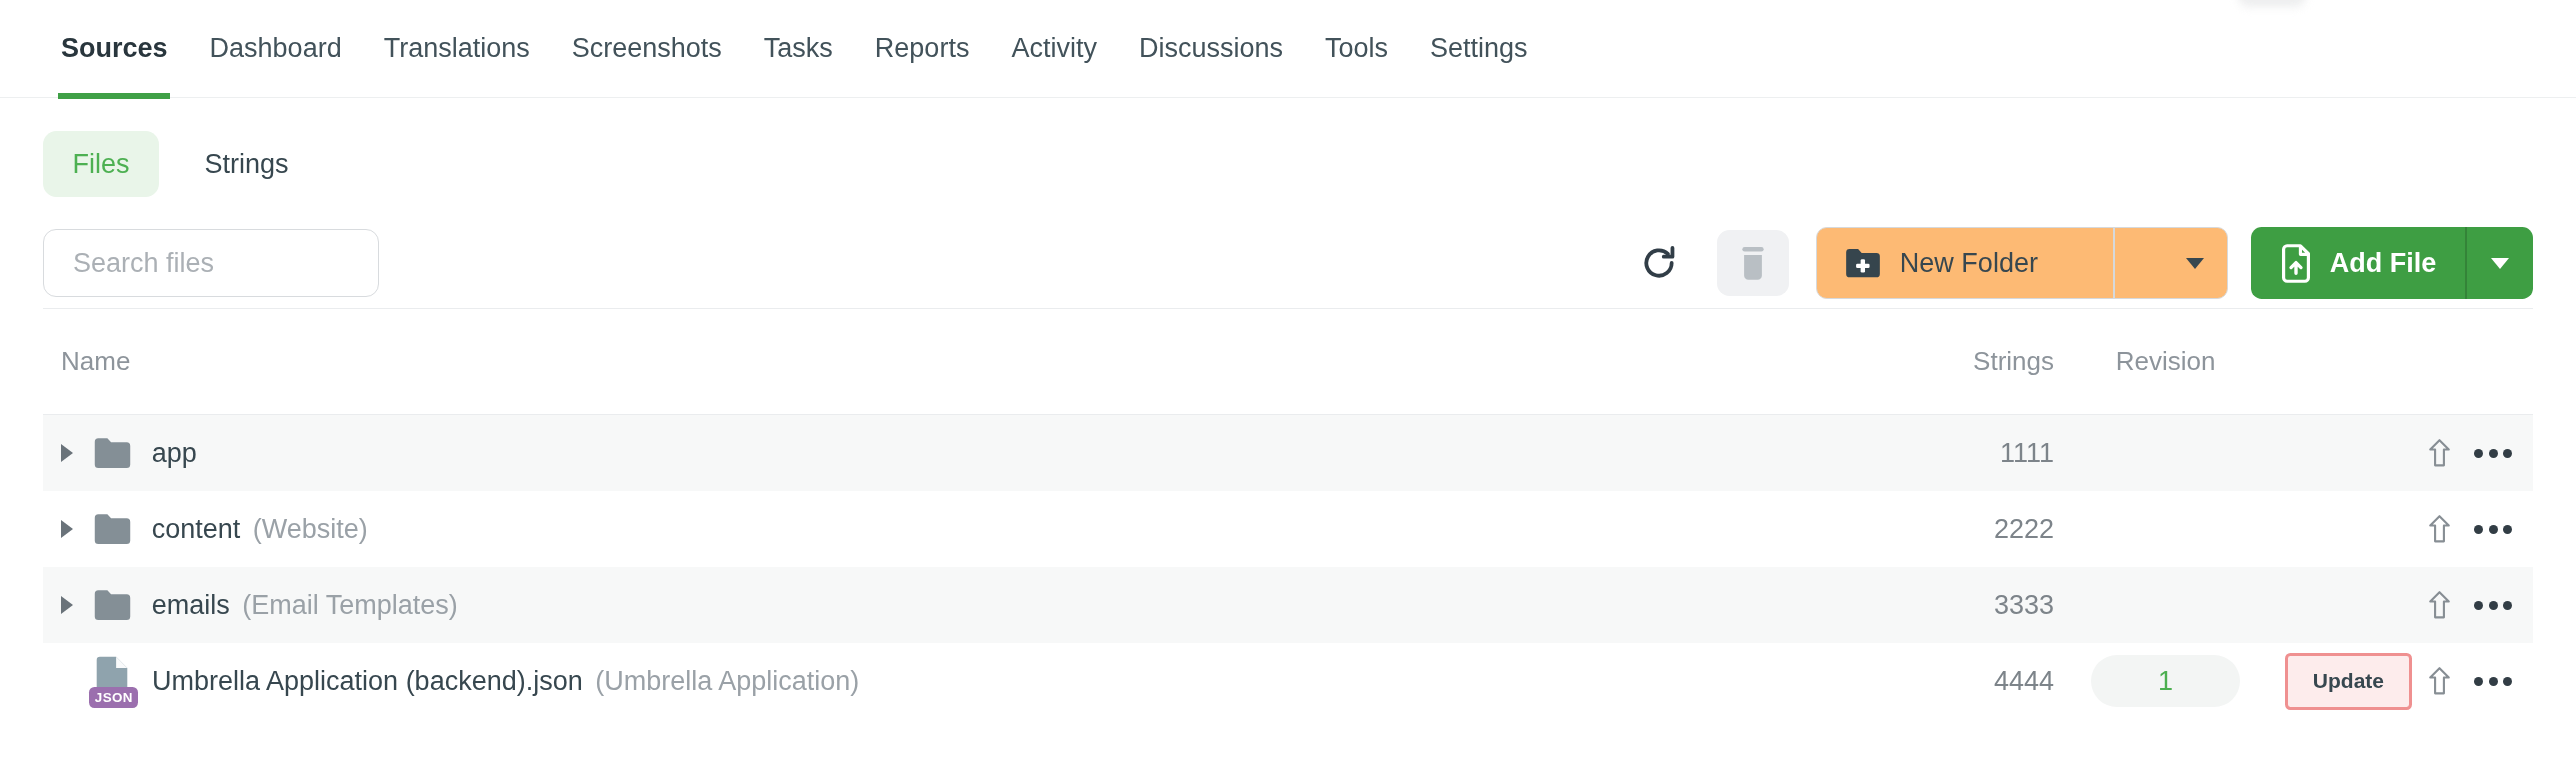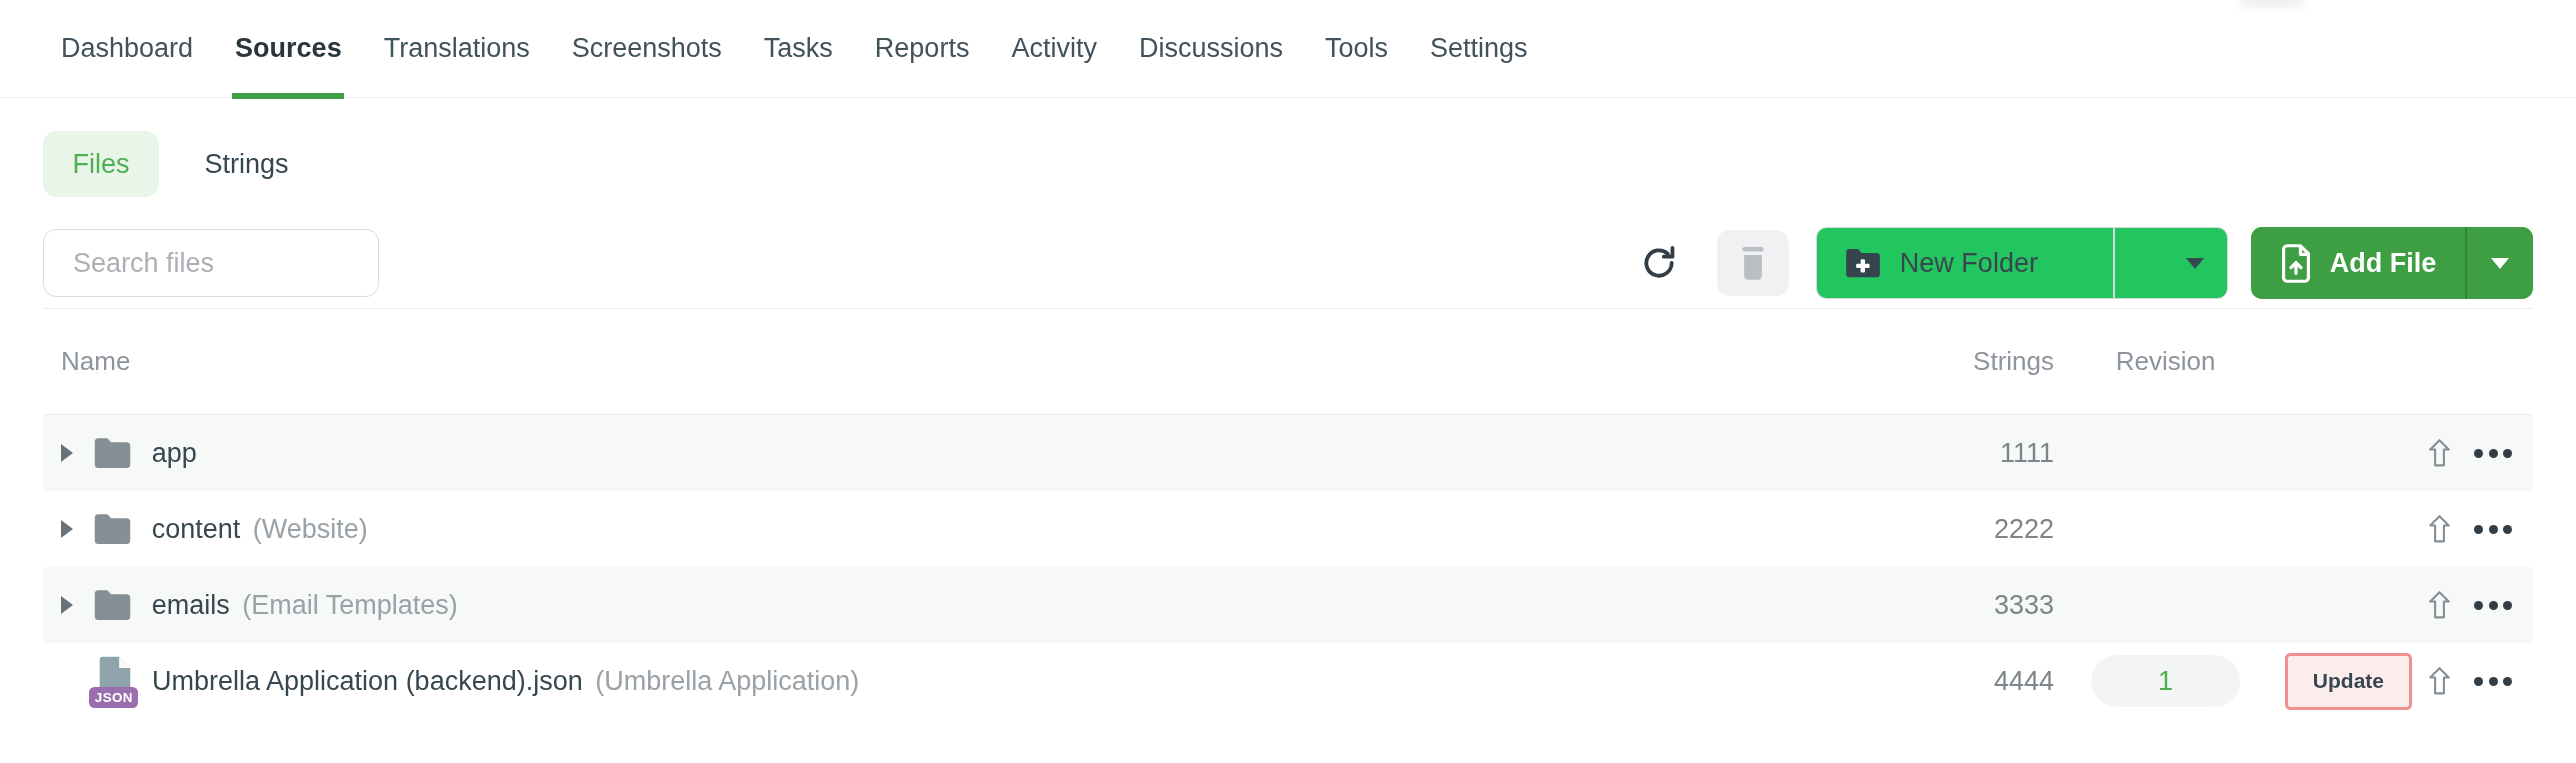--- a/index.html
+++ b/index.html
@@ -31,21 +31,21 @@
     font-family:"Liberation Sans", sans-serif; }
   .search-input::placeholder { color:#abb0b5; }
   .toolbar-right { margin-left:auto; display:flex; align-items:center; }
   .icon-btn { background:none; border:none; cursor:pointer; display:flex;
     align-items:center; justify-content:center; }
   .refresh-btn { margin-right:39px; }
   .trash-btn { width:72px; height:66px; background:#f0f1f3; border-radius:12.5px;
     margin-right:27px; }
   .split-btn { display:flex; align-items:stretch; border-radius:10.7px; overflow:hidden;
     height:72px; }
-  .split-btn.light { border:1.8px solid #d6d9dc; background:#22c55e; height:72px;gap:48px; }
+  .split-btn.light { border:1.8px solid #d6d9dc; background:#fdba74; height:72px;gap:48px; }
   .split-btn.light .split-main { padding:0 27px; display:flex; align-items:center;
     gap:18px; cursor:pointer; }
   .split-btn.light .split-sep { width:1.8px; background:#d6d9dc; }
   .split-btn.light .split-caret { width:64px; display:flex; align-items:center;
     justify-content:center; cursor:pointer; }
   .split-btn.light { margin-right:23px; }
   .btn-label-dark { font-size:27px; color:#37474f; font-weight:500; white-space:nowrap; }
   .split-btn.green { background:#3e9e43; }
   .split-btn.green .split-main { padding:0 29px; display:flex; align-items:center;
     gap:18px; cursor:pointer; }
@@ -66,21 +66,21 @@
   .th-name { padding-left:18px; }
   .th-strings { text-align:right; padding-right:49px; }
   .th-revision { text-align:center; padding-right:27px; }
   .frow { height:76px; }
   .frow.shade { background:#f7f8f8; }
   .name-cell { display:flex; align-items:center; padding-left:18px; }
   .caret-slot { width:32px; display:flex; align-items:center; }
   .row-caret { width:0; height:0; border-top:9px solid transparent;
     border-bottom:9px solid transparent; border-left:12.5px solid #6a737a; cursor:pointer; }
   .folder-ic { margin-right:19.7px; display:flex; }
-  .file-ic { position:relative; width:41px; height:50px; margin-right:18px;text-align:right; }
+  .file-ic { position:relative; width:41px; height:50px; margin-right:18px; }
   .json-badge { position:absolute; left:-3.6px; bottom:-1.8px; background:#9b6fae;
     color:#fff; font-size:13.4px; font-weight:700; padding:2.7px 5.4px; border-radius:5.4px;
     letter-spacing:0.4px; }
   .fname { font-size:27px; color:#37474f; font-weight:500; white-space:nowrap; }
   .fsub { font-size:27px; color:#9aa1a7; margin-left:12.5px; white-space:nowrap; }
   .strings-cell { text-align:right; padding-right:49px; font-size:27px; color:#7d848a; }
   .revision-cell { display:flex; justify-content:center; padding-right:27px; }
   .rev-pill { min-width:149px; height:52px; background:#f3f5f4; border-radius:26px;
     display:flex; align-items:center; justify-content:center; font-size:27px;
     color:#4caf50; cursor:pointer; }
@@ -95,22 +95,22 @@
 
   .cutoff-blob { position:absolute; left:2238px; top:-16px; width:68px; height:23px;
     background:#e9eaeb; border-radius:11.6px; filter:blur(4.5px); opacity:0.8; }
 </style>
 </head>
 <body>
 
 <div class="cutoff-blob"></div>
 
 <nav class="topnav">
+  <div class="nav-item active">Sources</div>
   <div class="nav-item">Dashboard</div>
-  <div class="nav-item active">Sources</div>
   <div class="nav-item">Translations</div>
   <div class="nav-item">Screenshots</div>
   <div class="nav-item">Tasks</div>
   <div class="nav-item">Reports</div>
   <div class="nav-item">Activity</div>
   <div class="nav-item">Discussions</div>
   <div class="nav-item">Tools</div>
   <div class="nav-item">Settings</div>
 </nav>
 

